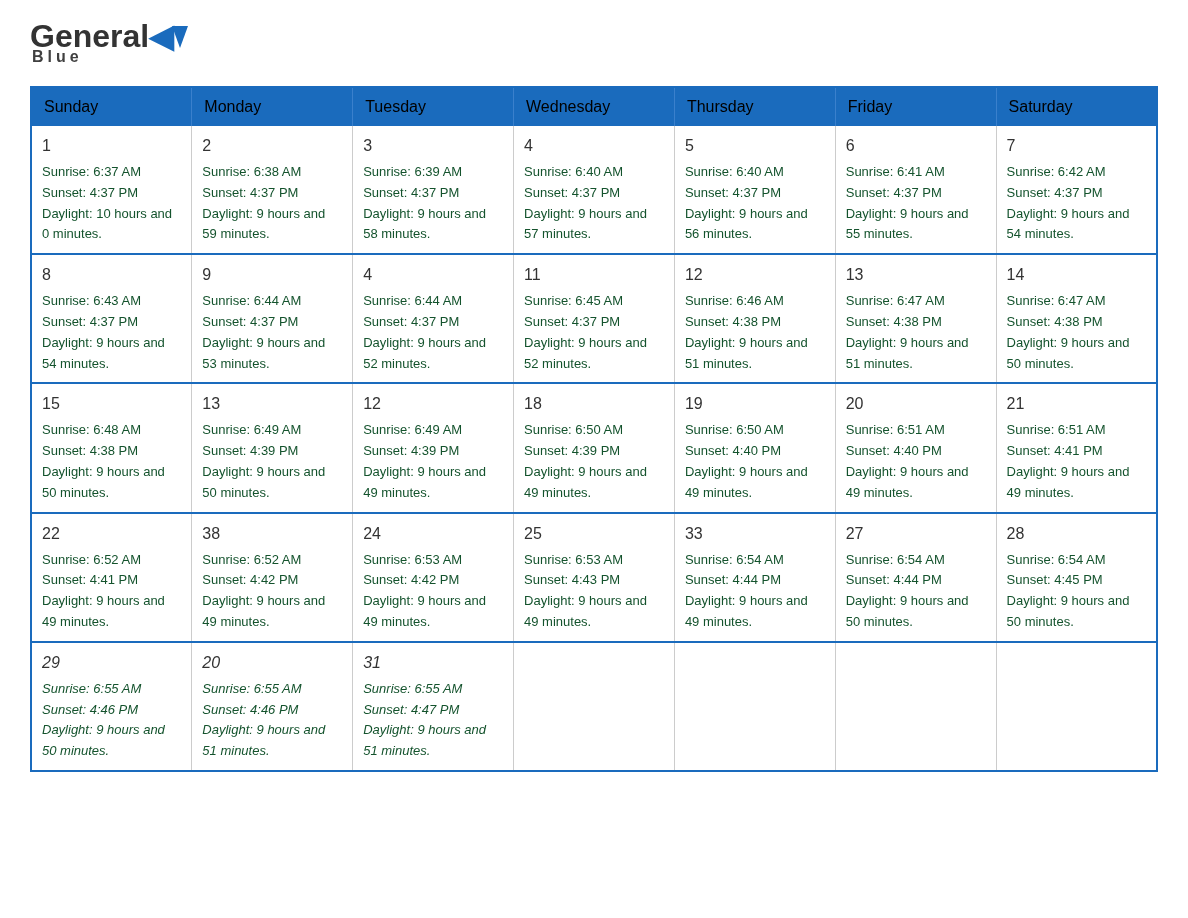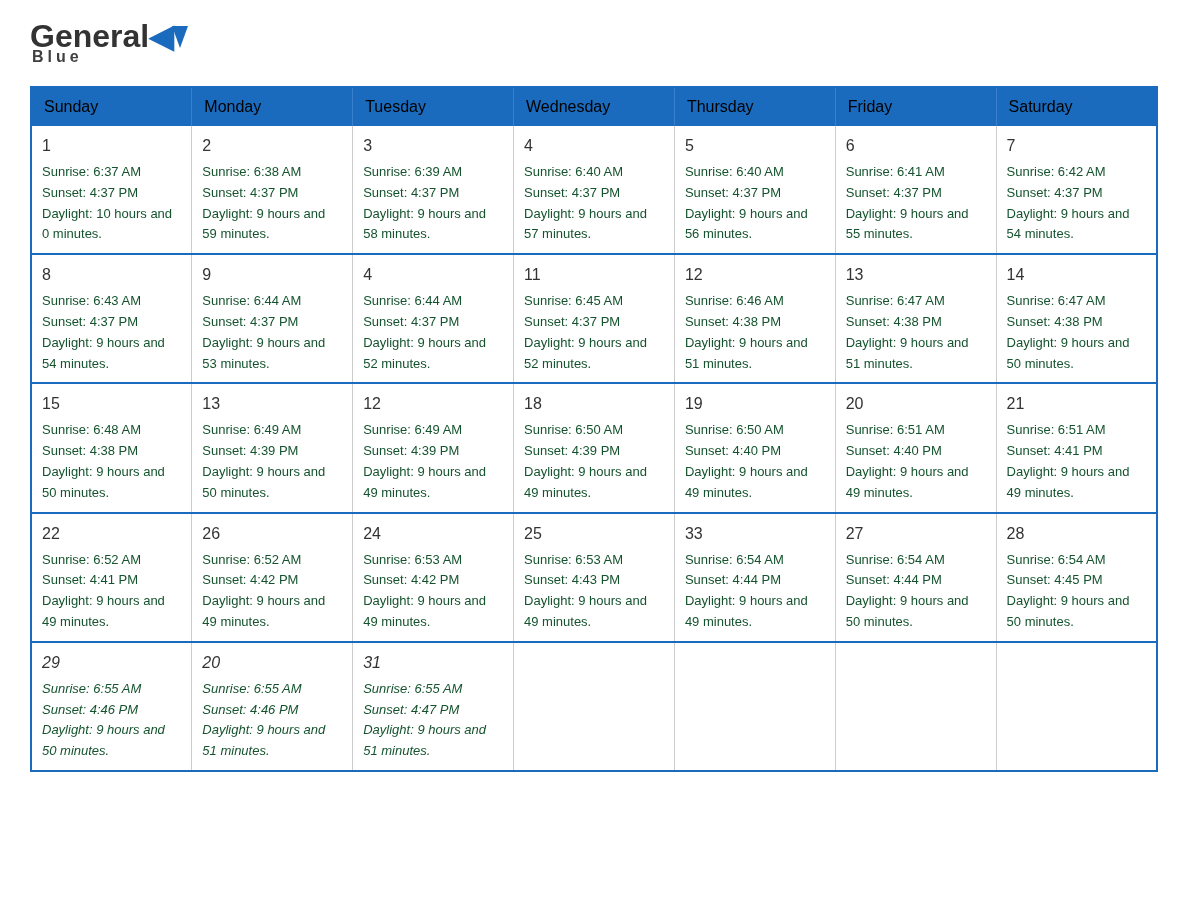--- a/index.html
+++ b/index.html
@@ -133,21 +133,21 @@
         <td><span class="day-number">15</span><span class="day-info">Sunrise: 6:48 AM<br>Sunset: 4:38 PM<br>Daylight: 9 hours and 50 minutes.</span></td>
         <td><span class="day-number">13</span><span class="day-info">Sunrise: 6:49 AM<br>Sunset: 4:39 PM<br>Daylight: 9 hours and 50 minutes.</span></td>
         <td><span class="day-number">12</span><span class="day-info">Sunrise: 6:49 AM<br>Sunset: 4:39 PM<br>Daylight: 9 hours and 49 minutes.</span></td>
         <td><span class="day-number">18</span><span class="day-info">Sunrise: 6:50 AM<br>Sunset: 4:39 PM<br>Daylight: 9 hours and 49 minutes.</span></td>
         <td><span class="day-number">19</span><span class="day-info">Sunrise: 6:50 AM<br>Sunset: 4:40 PM<br>Daylight: 9 hours and 49 minutes.</span></td>
         <td><span class="day-number">20</span><span class="day-info">Sunrise: 6:51 AM<br>Sunset: 4:40 PM<br>Daylight: 9 hours and 49 minutes.</span></td>
         <td><span class="day-number">21</span><span class="day-info">Sunrise: 6:51 AM<br>Sunset: 4:41 PM<br>Daylight: 9 hours and 49 minutes.</span></td>
       </tr>
       <tr>
         <td><span class="day-number">22</span><span class="day-info">Sunrise: 6:52 AM<br>Sunset: 4:41 PM<br>Daylight: 9 hours and 49 minutes.</span></td>
-        <td><span class="day-number">26</span><span class="day-info">Sunrise: 6:52 AM<br>Sunset: 4:42 PM<br>Daylight: 9 hours and 49 minutes.</span></td>
+        <td><span class="day-number">38</span><span class="day-info">Sunrise: 6:52 AM<br>Sunset: 4:42 PM<br>Daylight: 9 hours and 49 minutes.</span></td>
         <td><span class="day-number">24</span><span class="day-info">Sunrise: 6:53 AM<br>Sunset: 4:42 PM<br>Daylight: 9 hours and 49 minutes.</span></td>
         <td><span class="day-number">25</span><span class="day-info">Sunrise: 6:53 AM<br>Sunset: 4:43 PM<br>Daylight: 9 hours and 49 minutes.</span></td>
         <td><span class="day-number">33</span><span class="day-info">Sunrise: 6:54 AM<br>Sunset: 4:44 PM<br>Daylight: 9 hours and 49 minutes.</span></td>
         <td><span class="day-number">27</span><span class="day-info">Sunrise: 6:54 AM<br>Sunset: 4:44 PM<br>Daylight: 9 hours and 50 minutes.</span></td>
         <td><span class="day-number">28</span><span class="day-info">Sunrise: 6:54 AM<br>Sunset: 4:45 PM<br>Daylight: 9 hours and 50 minutes.</span></td>
       </tr>
       <tr>
         <td><span class="day-number">29</span><span class="day-info">Sunrise: 6:55 AM<br>Sunset: 4:46 PM<br>Daylight: 9 hours and 50 minutes.</span></td>
         <td><span class="day-number">20</span><span class="day-info">Sunrise: 6:55 AM<br>Sunset: 4:46 PM<br>Daylight: 9 hours and 51 minutes.</span></td>
         <td><span class="day-number">31</span><span class="day-info">Sunrise: 6:55 AM<br>Sunset: 4:47 PM<br>Daylight: 9 hours and 51 minutes.</span></td>

